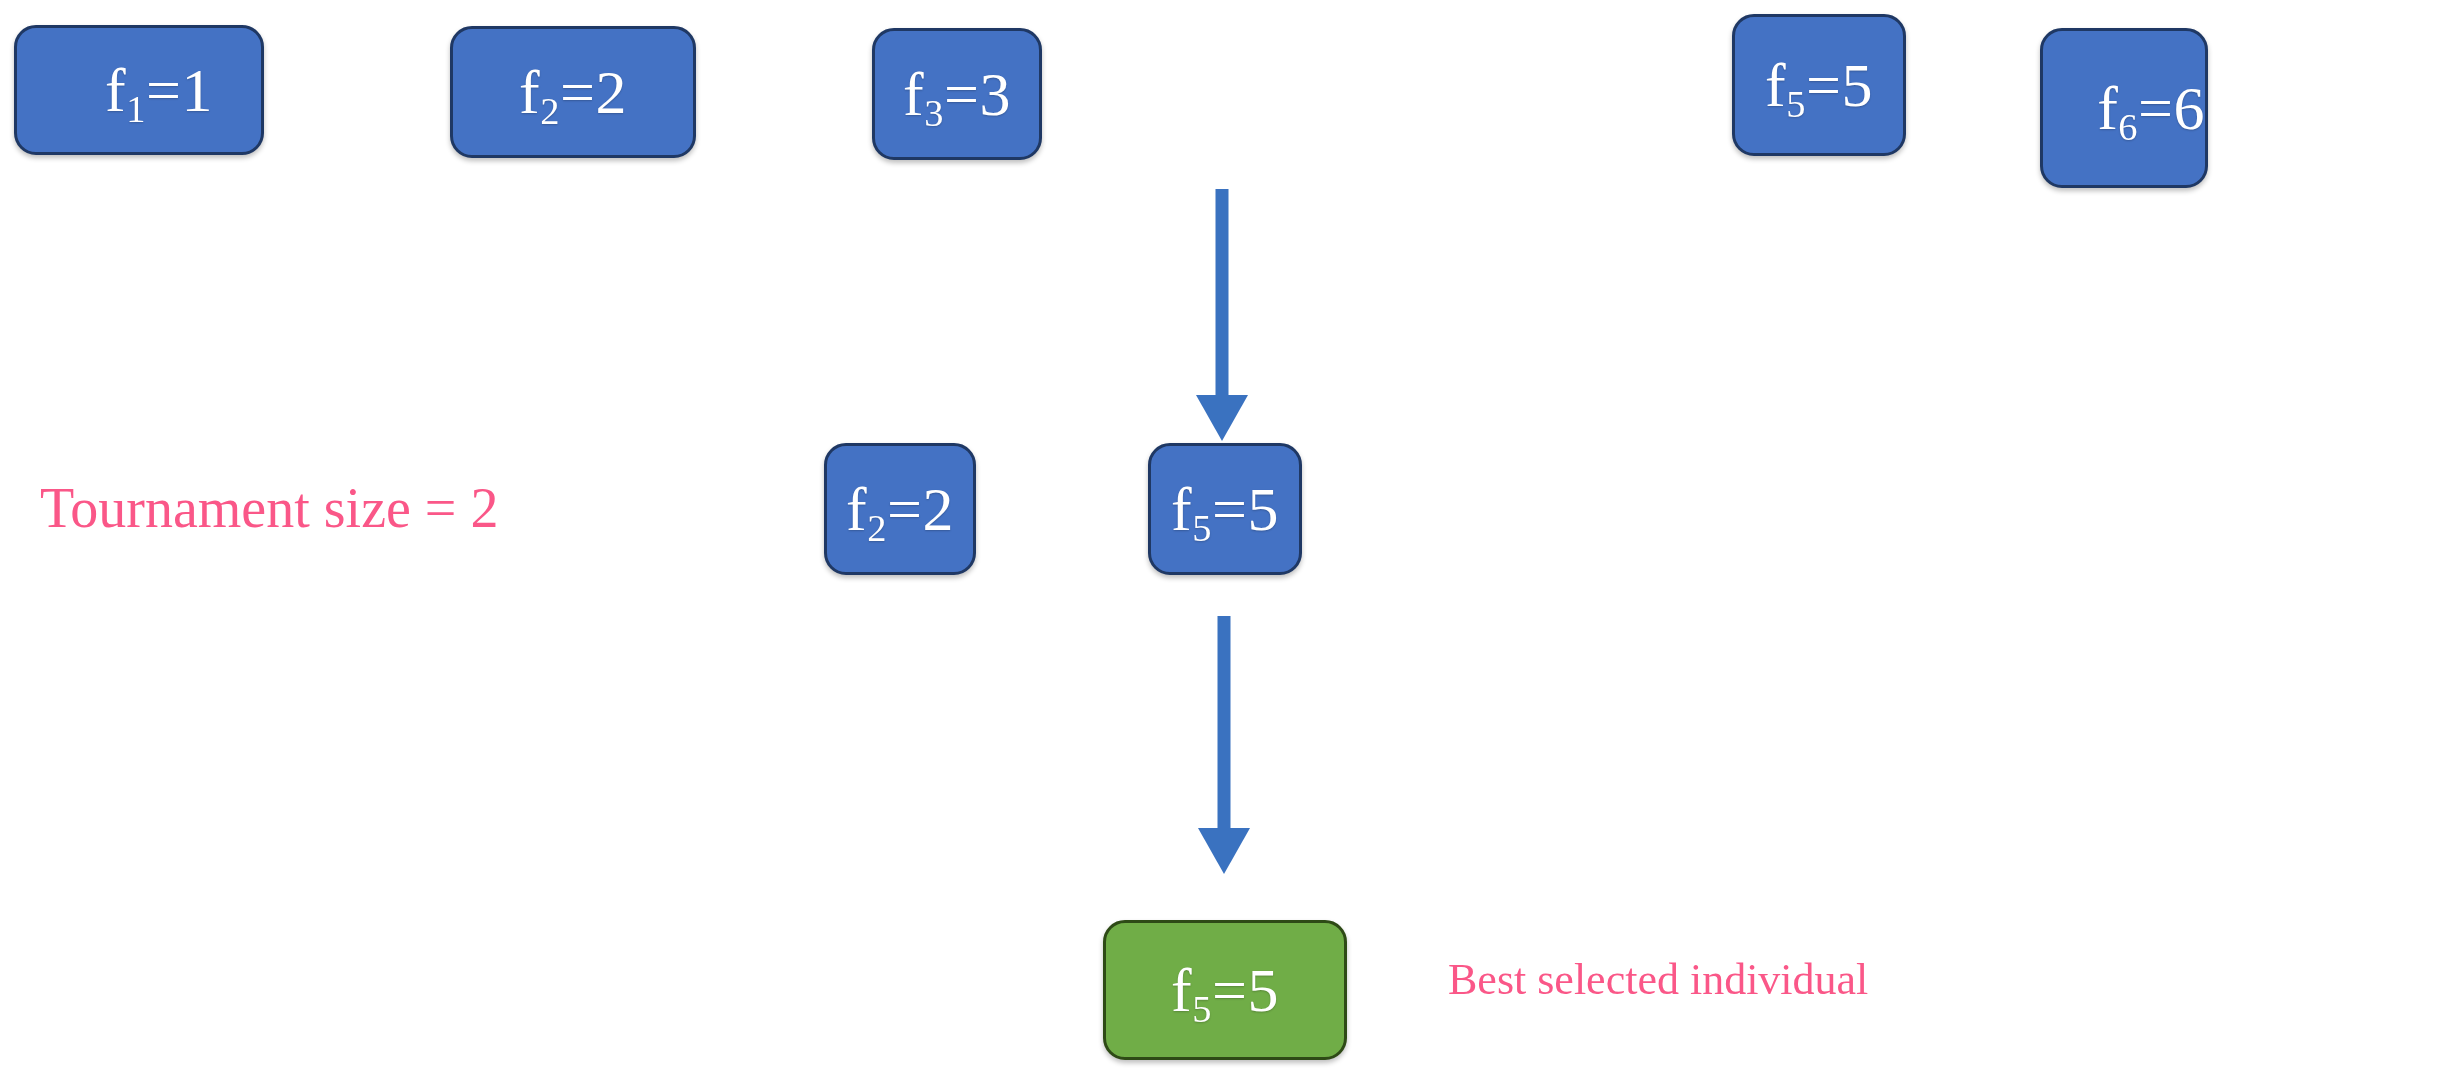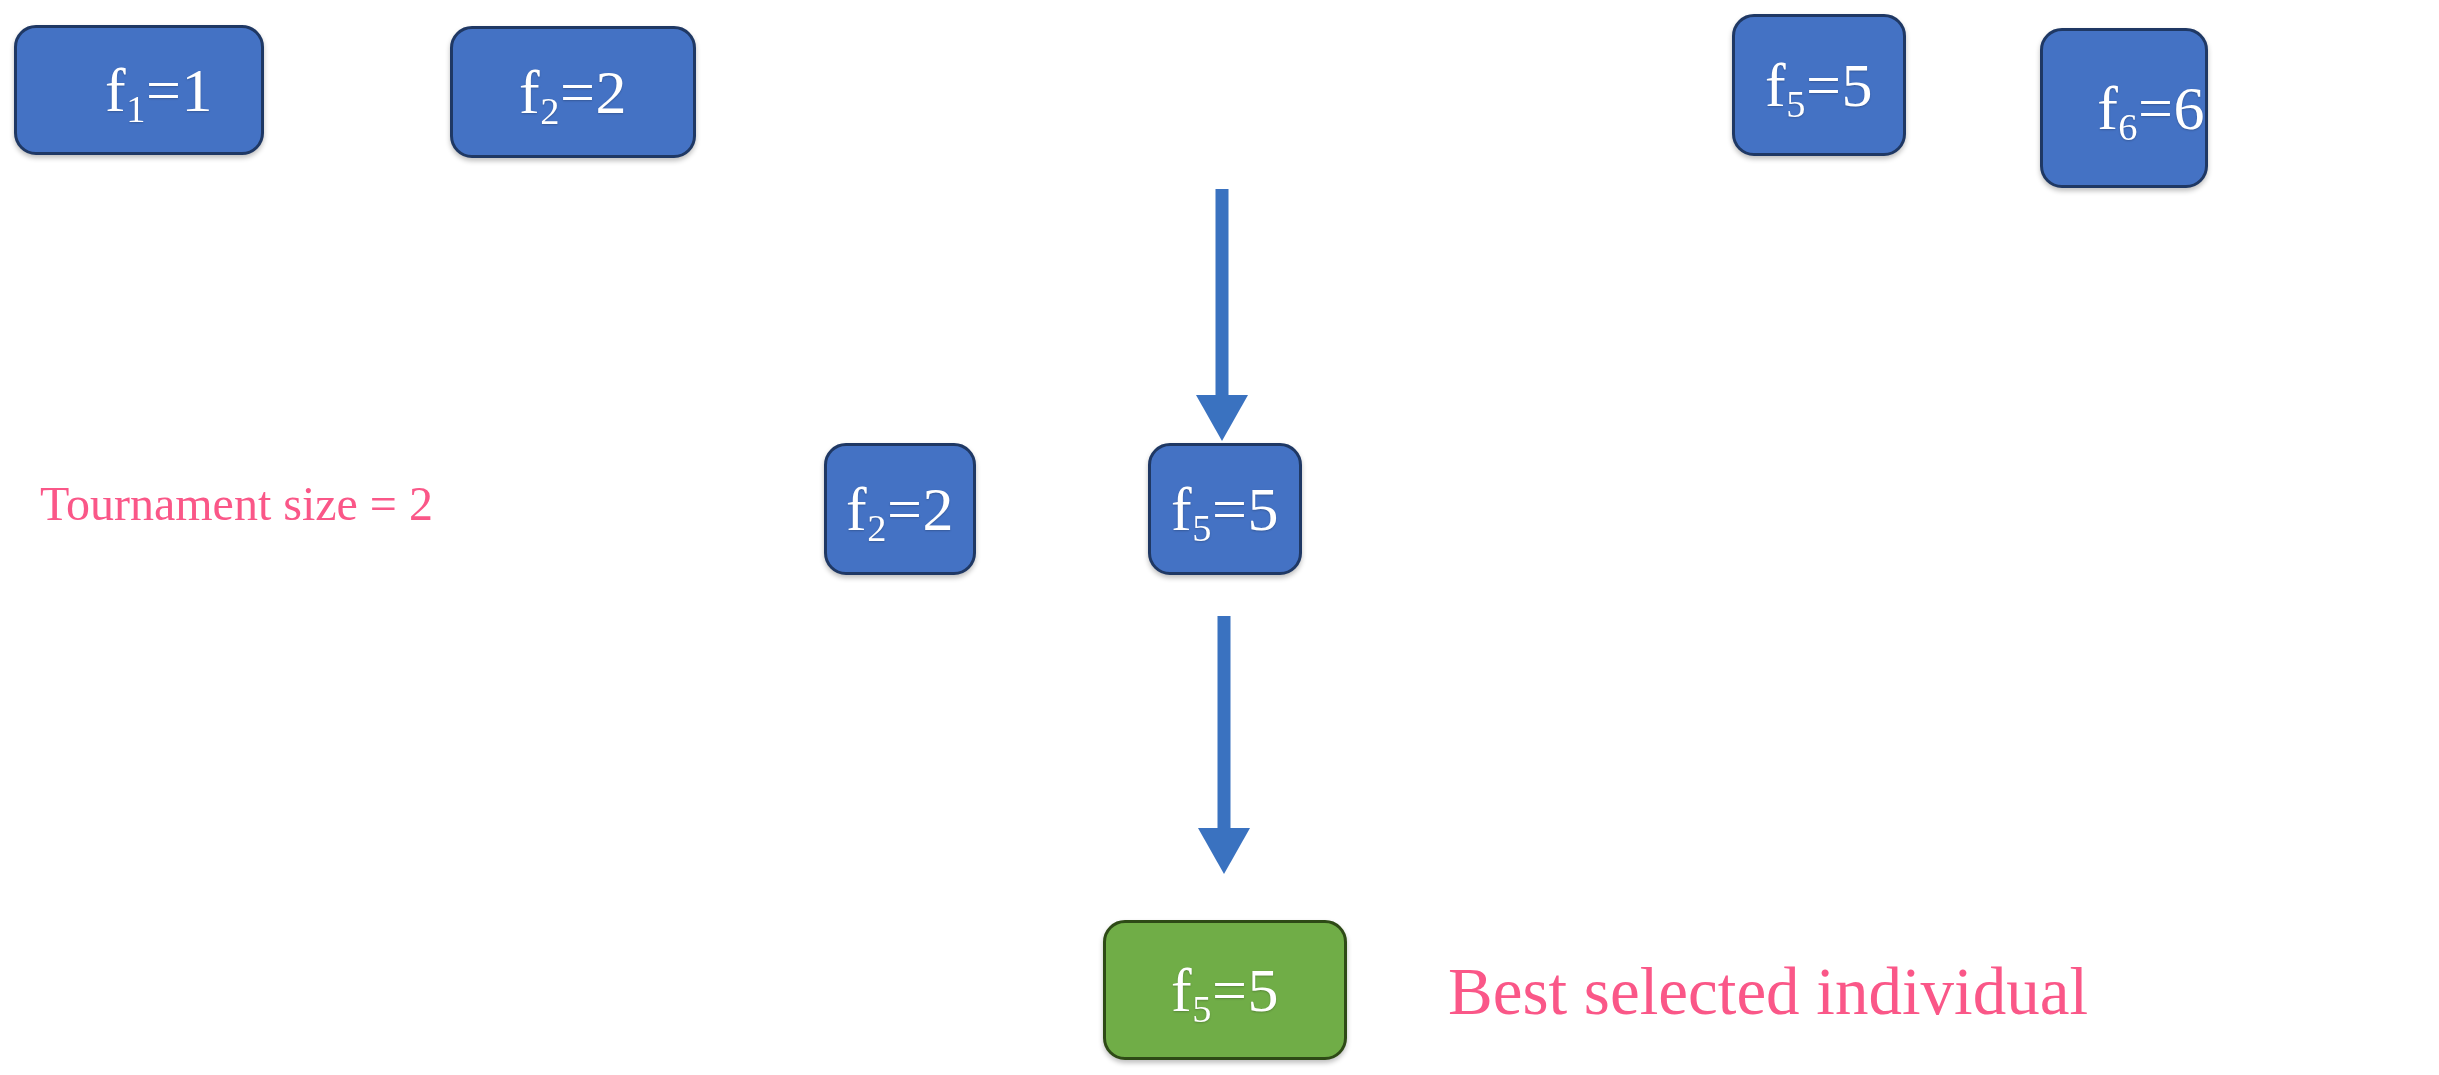--- a/index.html
+++ b/index.html
@@ -69,50 +69,53 @@
 <div id="stage">
 
   <div class="fbox blue" style="left:14px; top:25px; width:250px; height:130px;padding-left:40px;">
     <span class="lbl">f<sub>1</sub>=<span>1</span></span>
   </div>
 
   <div class="fbox blue" style="left:450px; top:26px; width:246px; height:132px;">
     <span class="lbl">f<sub>2</sub>=<span>2</span></span>
   </div>
 
+  <div class="fbox blue" style="left:872px; top:28px; width:170px; height:132px;">
+    <span class="lbl">f<sub>3</sub>=<span>3</span></span>
+  </div>
 
 
   <div class="fbox blue" style="left:1732px; top:14px; width:174px; height:142px;">
     <span class="lbl">f<sub>5</sub>=<span>5</span></span>
   </div>
 
   <div class="fbox blue" style="left:2040px; top:28px; width:168px; height:160px;justify-content:flex-end;">
     <span class="lbl">f<sub>6</sub>=<span>6</span></span>
   </div>
 
   <svg class="arrow" style="left:1180px; top:185px; width:92px; height:260px;" viewBox="0 0 92 260" xmlns="http://www.w3.org/2000/svg">
     <line x1="42" y1="4" x2="42" y2="218" stroke="#3A72C0" stroke-width="13"></line>
     <polygon points="42,256 16,210 68,210" fill="#3A72C0"></polygon>
   </svg>
 
 
-  <div class="pinktext" style="left:40px; top:480px; font-size:48px;">Tournament size = 2</div>
+  <div class="pinktext" style="left:40px; top:480px; font-size:56px;">Tournament size = 2</div>
 
   <div class="fbox blue" style="left:824px; top:443px; width:152px; height:132px;">
     <span class="lbl">f<sub>2</sub>=<span>2</span></span>
   </div>
 
   <div class="fbox blue" style="left:1148px; top:443px; width:154px; height:132px;">
     <span class="lbl">f<sub>5</sub>=<span>5</span></span>
   </div>
 
   <svg class="arrow" style="left:1182px; top:612px; width:92px; height:268px;" viewBox="0 0 92 268" xmlns="http://www.w3.org/2000/svg">
     <line x1="42" y1="4" x2="42" y2="222" stroke="#3A72C0" stroke-width="13"></line>
     <polygon points="42,262 16,216 68,216" fill="#3A72C0"></polygon>
   </svg>
 
   <div class="fbox green" style="left:1103px; top:920px; width:244px; height:140px;">
     <span class="lbl">f<sub>5</sub>=<span>5</span></span>
   </div>
 
-  <div class="pinktext" style="left:1448px; top:958px; font-size:67px;">Best selected individual</div>
+  <div class="pinktext" style="left:1448px; top:958px; font-size:44px;">Best selected individual</div>
 
 </div>
 
 </body></html>

